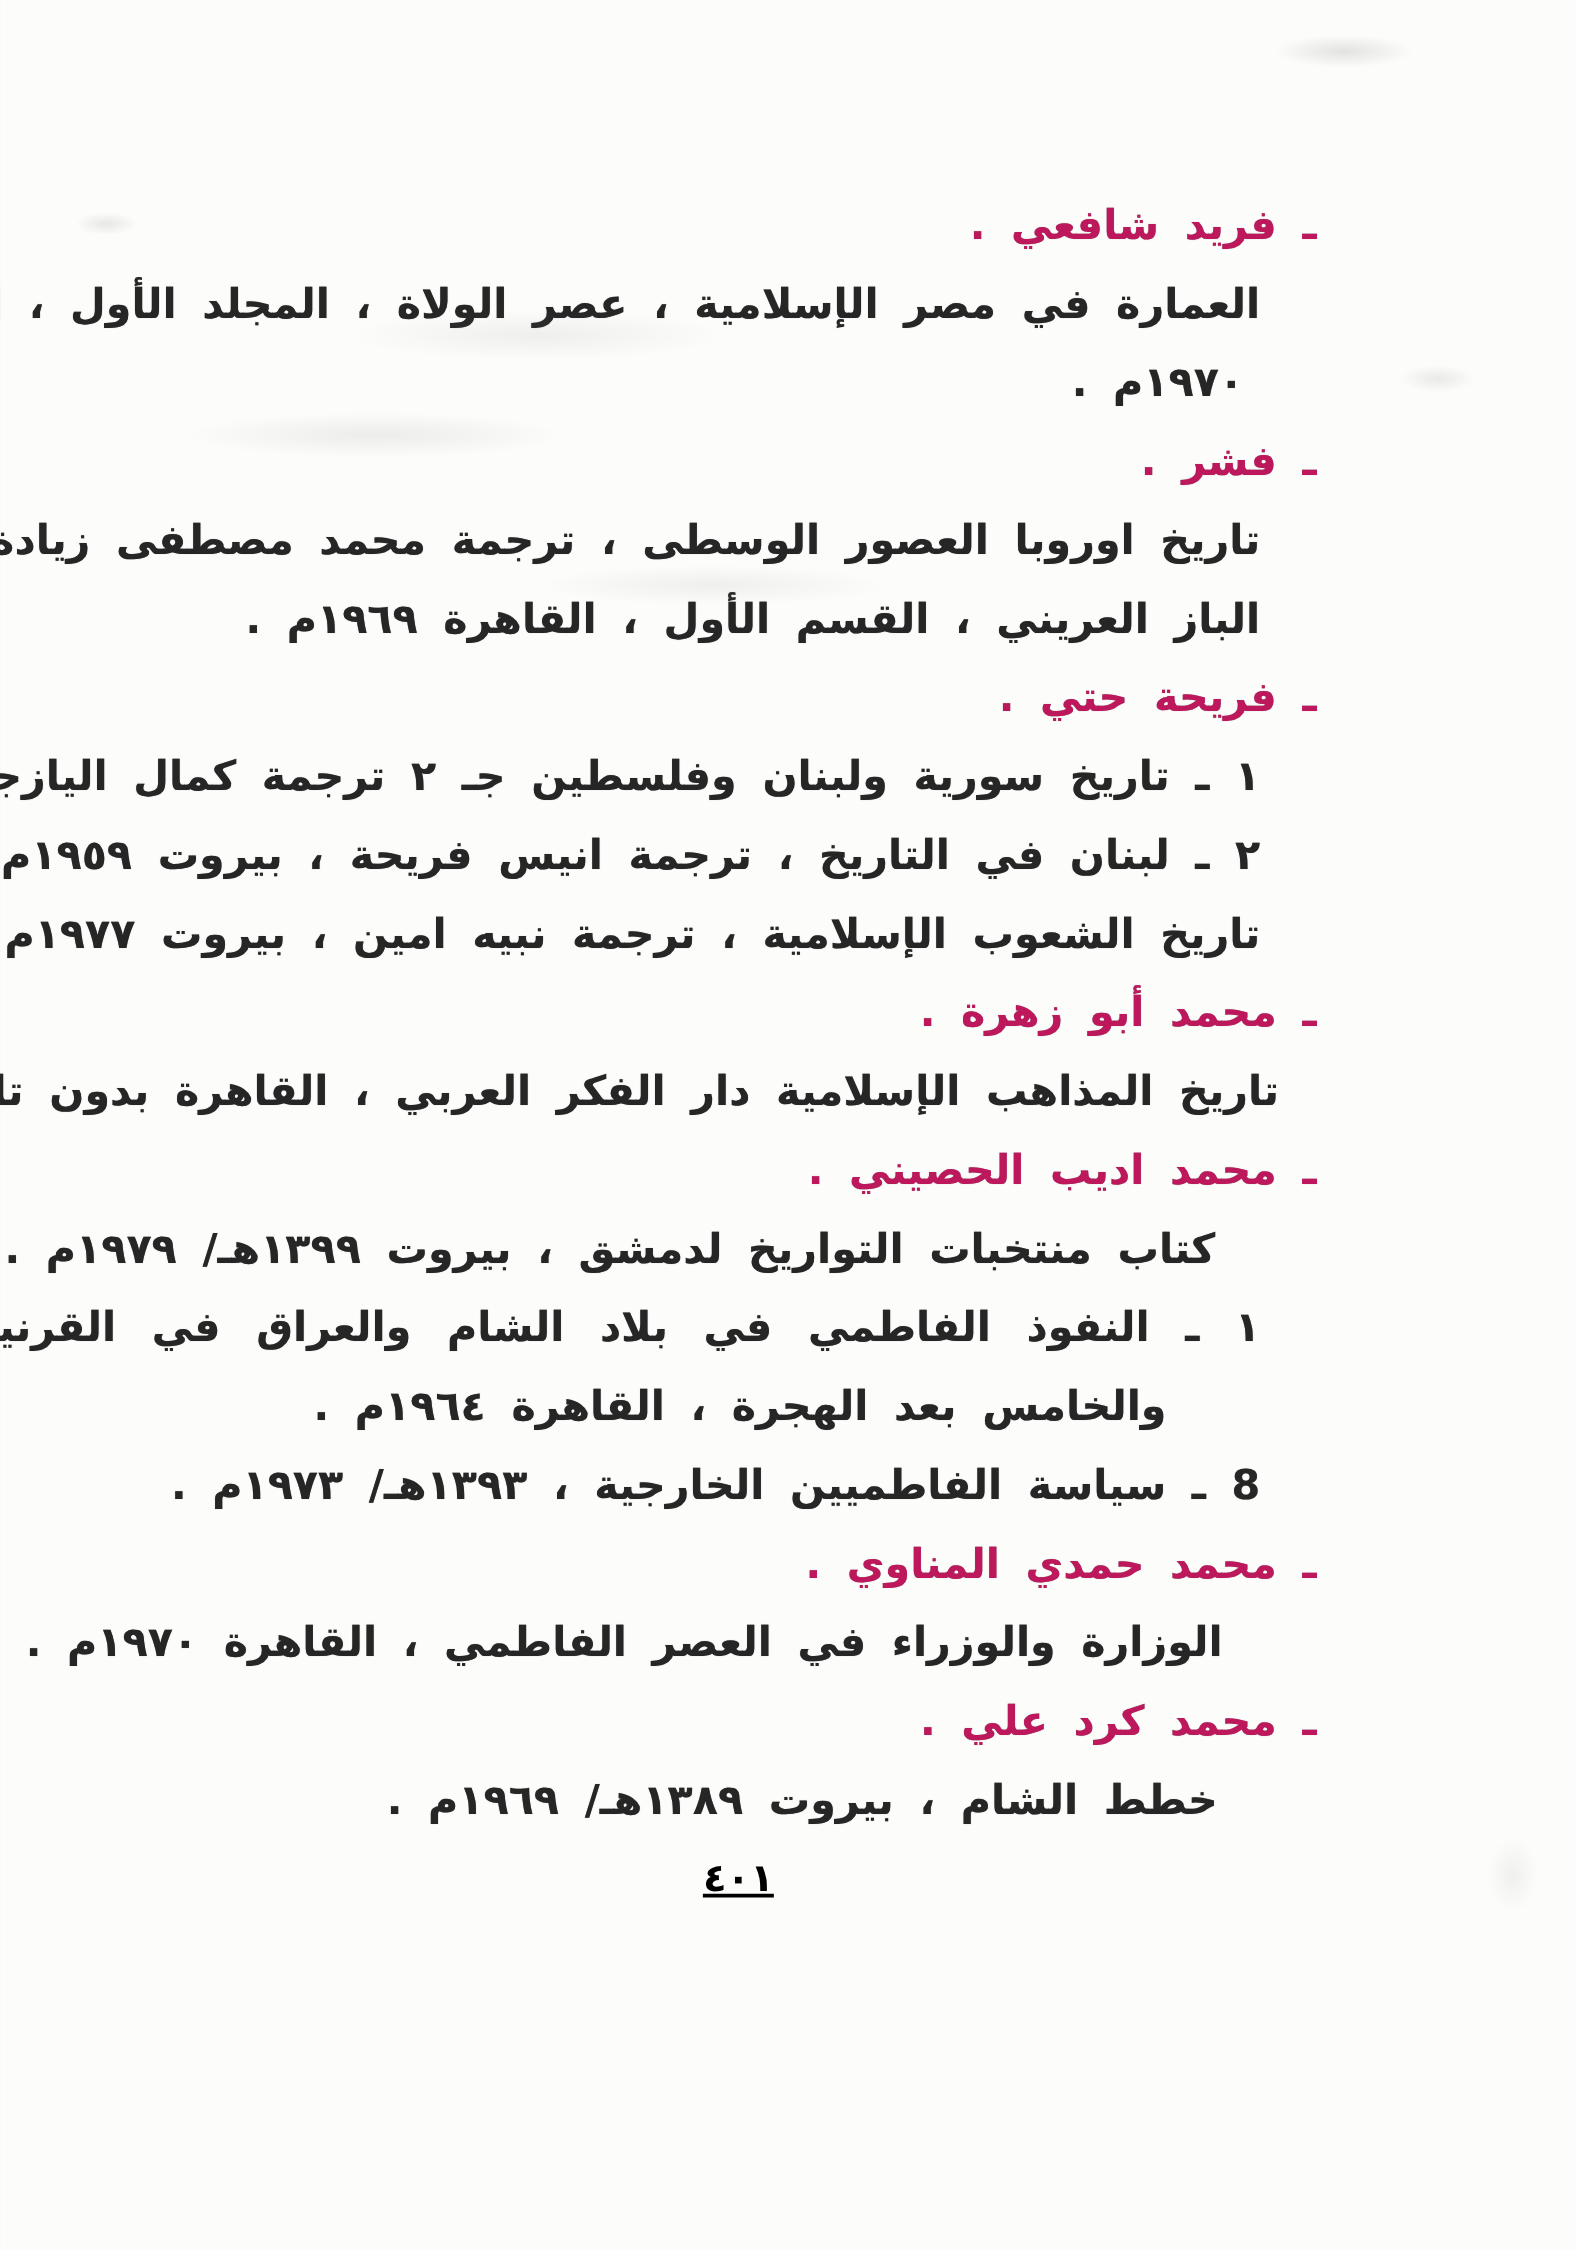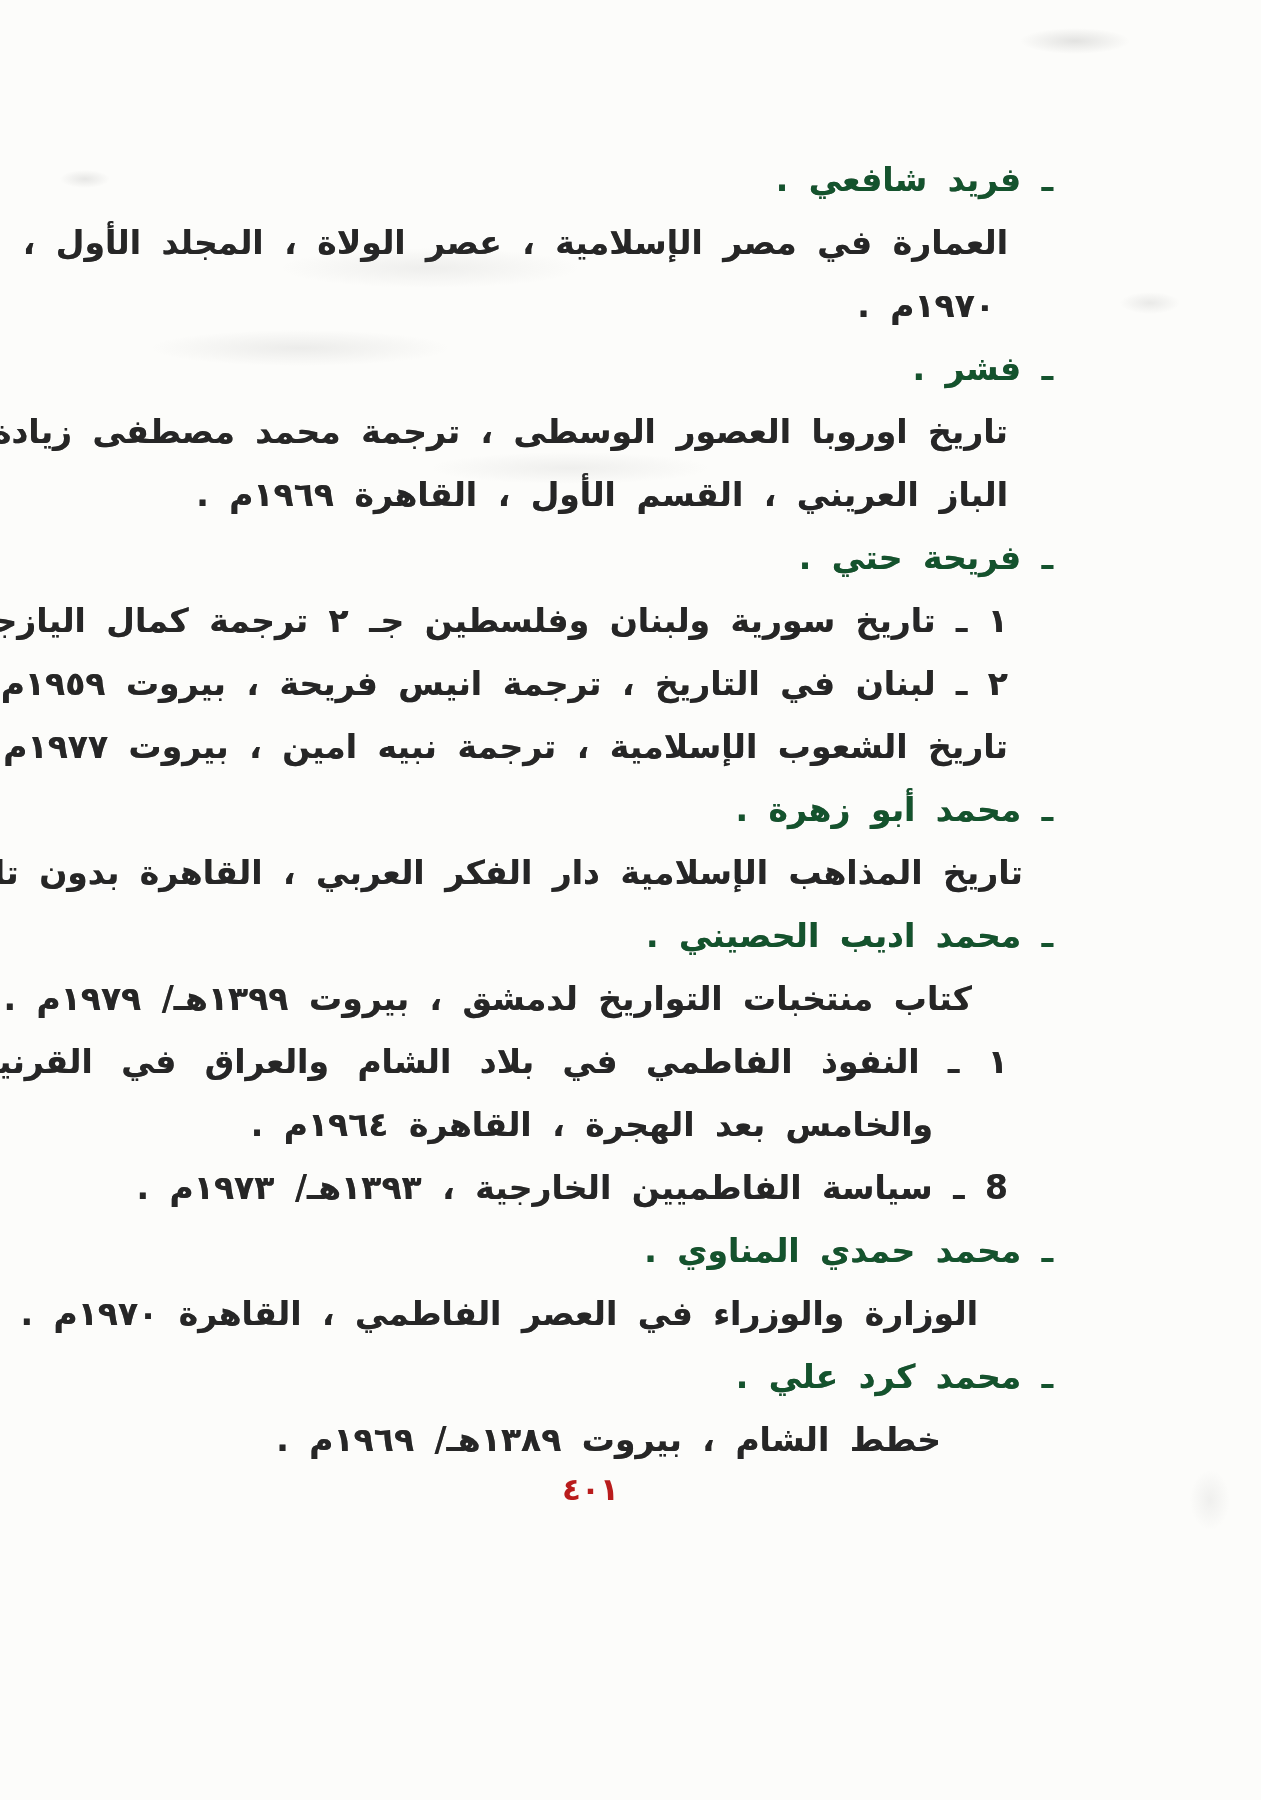--- a/index.html
+++ b/index.html
@@ -25,30 +25,31 @@
     font-size:33px;
     font-weight:bold;
     white-space:nowrap;
     text-align:right;
     direction:rtl;
     word-spacing:9px;
     letter-spacing:0.5px;
     color:#262626;
     text-shadow:0 0 0.6px rgba(30,30,30,.55);
   }
-  .line.author{color:#14532d;}
+  .line.author{color:#be185d;}
   .line.spread{word-spacing:17px;}
   .page-number{
-    margin-top:0;
+    margin-top:14px;
     text-align:center;
     font-size:31px;
     font-weight:bold;
     letter-spacing:6px;
     transform:translateX(9px);
-    color:#b91c1c;
+    color:#000000;
+    text-decoration:underline;
   }
   
   .smudge{position:absolute;pointer-events:none;border-radius:50%;}
   .sm1{left:1020px;top:28px;width:110px;height:26px;
        background:radial-gradient(closest-side,rgba(110,110,110,.18),rgba(110,110,110,0));}
   .sm2{left:280px;top:248px;width:300px;height:40px;
        background:radial-gradient(closest-side,rgba(120,120,120,.10),rgba(120,120,120,0));}
   .sm3{left:150px;top:330px;width:300px;height:36px;
        background:radial-gradient(closest-side,rgba(120,120,120,.12),rgba(120,120,120,0));}
   .sm4{left:430px;top:452px;width:280px;height:32px;
@@ -86,17 +87,17 @@
       <div class="line author" style="margin-right: 0px;">ـ محمد أبو زهرة .</div>
       <div class="line title" style="margin-right: 30px;">تاريخ المذاهب الإسلامية دار الفكر العربي ، القاهرة بدون تاريخ .</div>
       <div class="line author" style="margin-right: 0px;">ـ محمد اديب الحصيني .</div>
       <div class="line title" style="margin-right: 81px;">كتاب منتخبات التواريخ لدمشق ، بيروت ١٣٩٩هـ/ ١٩٧٩م .</div>
       <div class="line numbered spread" style="margin-right: 45px;">١ ـ النفوذ الفاطمي في بلاد الشام والعراق في القرنين الـرابع</div>
       <div class="line continuation" style="margin-right: 120px;">والخامس بعد الهجرة ، القاهرة ١٩٦٤م .</div>
       <div class="line numbered" style="margin-right: 45px;">8 ـ سياسة الفاطميين الخارجية ، ١٣٩٣هـ/ ١٩٧٣م .</div>
       <div class="line author" style="margin-right: 0px;">ـ محمد حمدي المناوي .</div>
       <div class="line title" style="margin-right: 75px;">الوزارة والوزراء في العصر الفاطمي ، القاهرة ١٩٧٠م .</div>
       <div class="line author" style="margin-right: 0px;">ـ محمد كرد علي .</div>
-      <div class="line continuation" style="margin-right: 112px;">خطط الشام ، بيروت ١٣٨٩هـ/ ١٩٦٩م .</div>
+      <div class="line continuation" style="margin-right: 79px;">خطط الشام ، بيروت ١٣٨٩هـ/ ١٩٦٩م .</div>
     </div>
 
   <div class="page-number">٤٠١</div>
 </div>
 
 </body></html>

